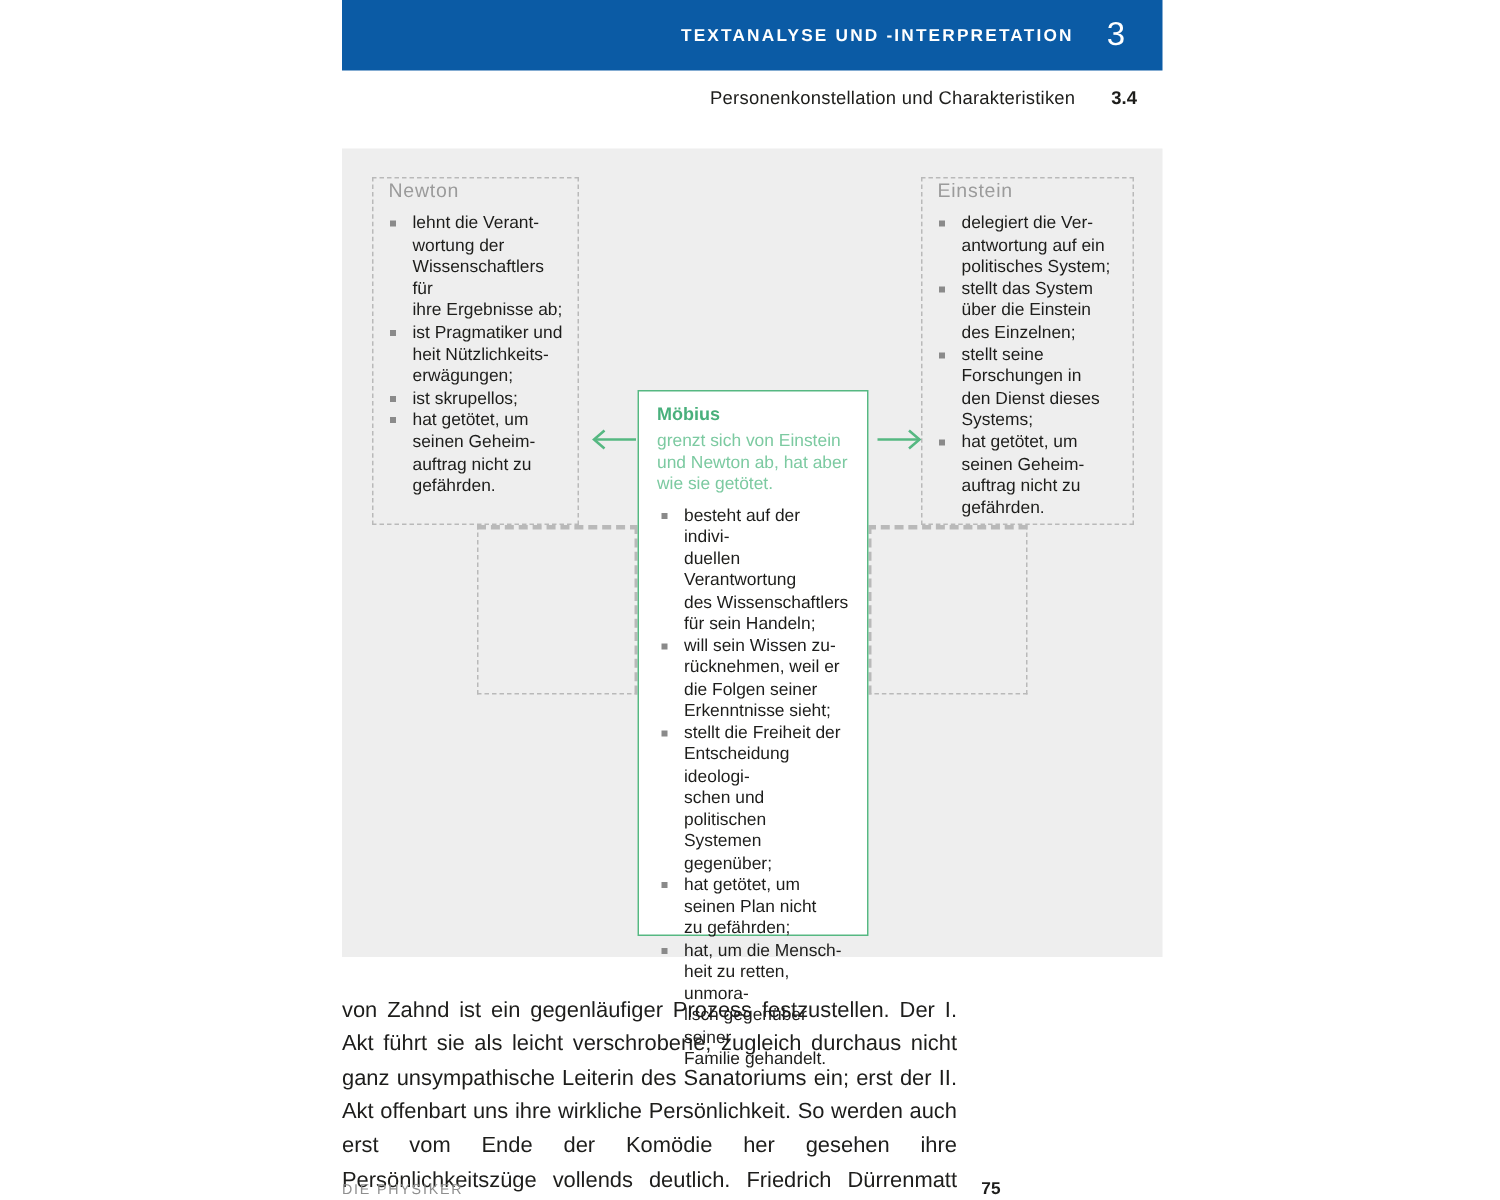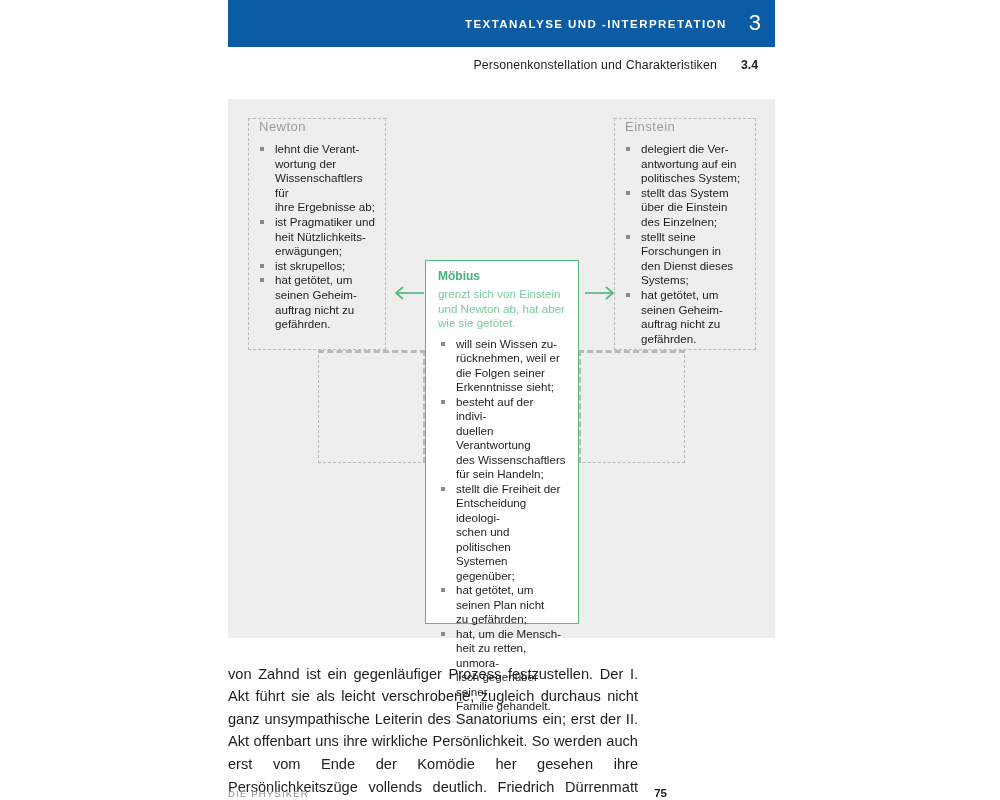--- a/index.html
+++ b/index.html
@@ -13,21 +13,21 @@
   }
 
   
   #page{position:absolute;left:0;top:0;width:1000px;height:800px;}
 
   
   #header-bar{
     position:absolute;left:228px;top:0;width:547px;height:47px;
     background:#0b5ba5;
     display:flex;align-items:center;justify-content:flex-end;
-    box-sizing:border-box;padding-right:14px;
+    box-sizing:border-box;padding-right:25px;
   }
   #header-title{
     color:#ffffff;font-size:11.5px;letter-spacing:1.45px;font-weight:600;
     white-space:nowrap;
   }
   #header-chapter{
     color:#ffffff;font-size:22px;font-weight:400;margin-left:22px;line-height:1;
     position:relative;top:-1px;
   }
   #subheader{
@@ -219,32 +219,32 @@
 
     <div id="moebius-box">
       <div id="moebius-title">Möbius</div>
       <div id="moebius-lead">
         <span>grenzt sich von Einstein</span><br>
         <span>und Newton ab, hat aber</span><br>
         <span>wie sie getötet.</span>
       </div>
       <ul class="items">
         <li>
+          <span>besteht auf der indivi-</span><br>
+          <span>duellen Verantwortung</span><br>
+          <span>des Wissenschaftlers</span><br>
+          <span>für sein Handeln;</span>
+        </li>
+        <li>
           <span>will sein Wissen zu-</span><br>
           <span>rücknehmen, weil er</span><br>
           <span>die Folgen seiner</span><br>
           <span>Erkenntnisse sieht;</span>
         </li>
         <li>
-          <span>besteht auf der indivi-</span><br>
-          <span>duellen Verantwortung</span><br>
-          <span>des Wissenschaftlers</span><br>
-          <span>für sein Handeln;</span>
-        </li>
-        <li>
           <span>stellt die Freiheit der</span><br>
           <span>Entscheidung ideologi-</span><br>
           <span>schen und politischen</span><br>
           <span>Systemen gegenüber;</span>
         </li>
         <li>
           <span>hat getötet, um</span><br>
           <span>seinen Plan nicht</span><br>
           <span>zu gefährden;</span>
         </li>

